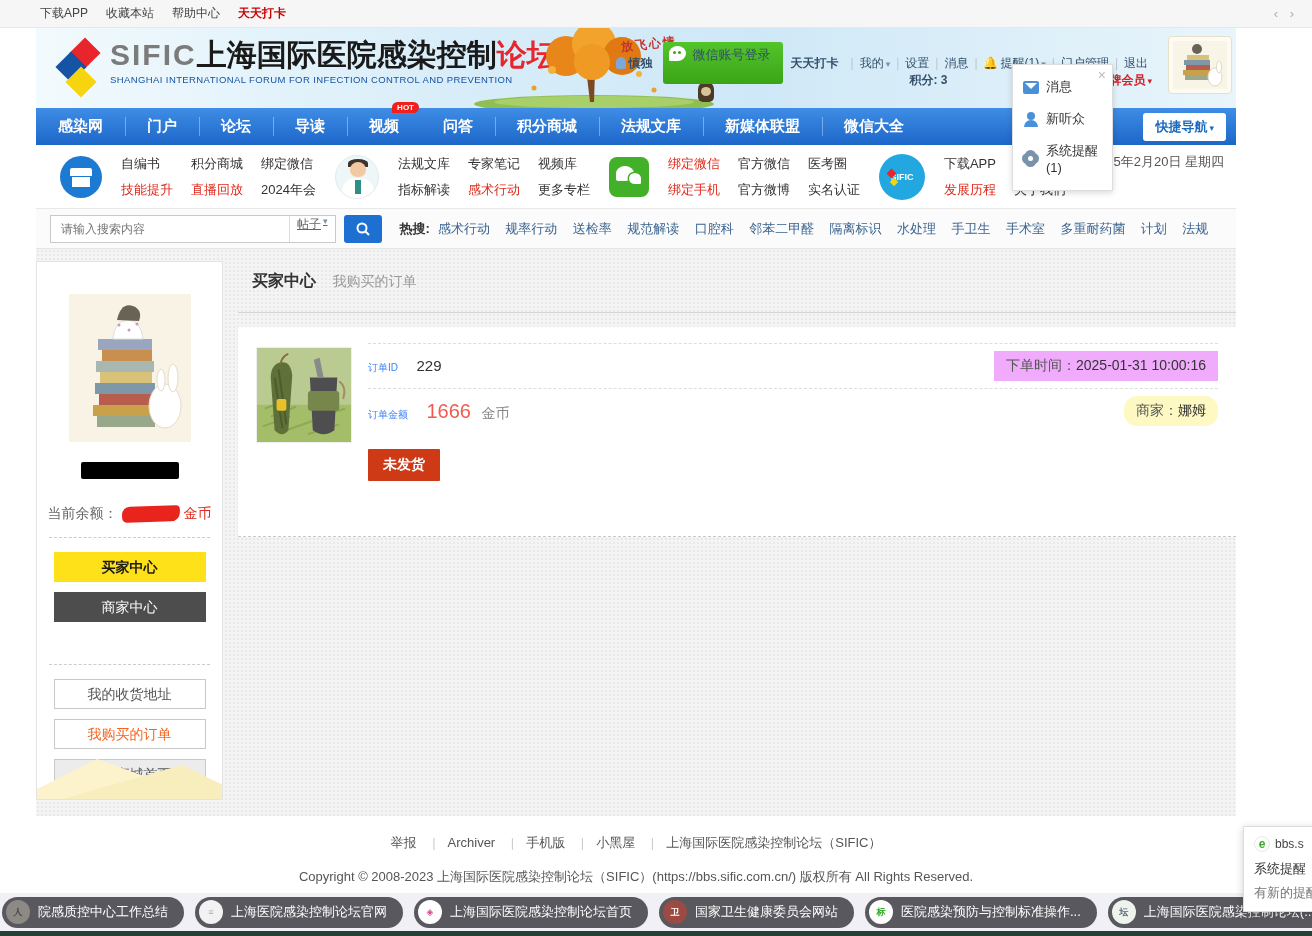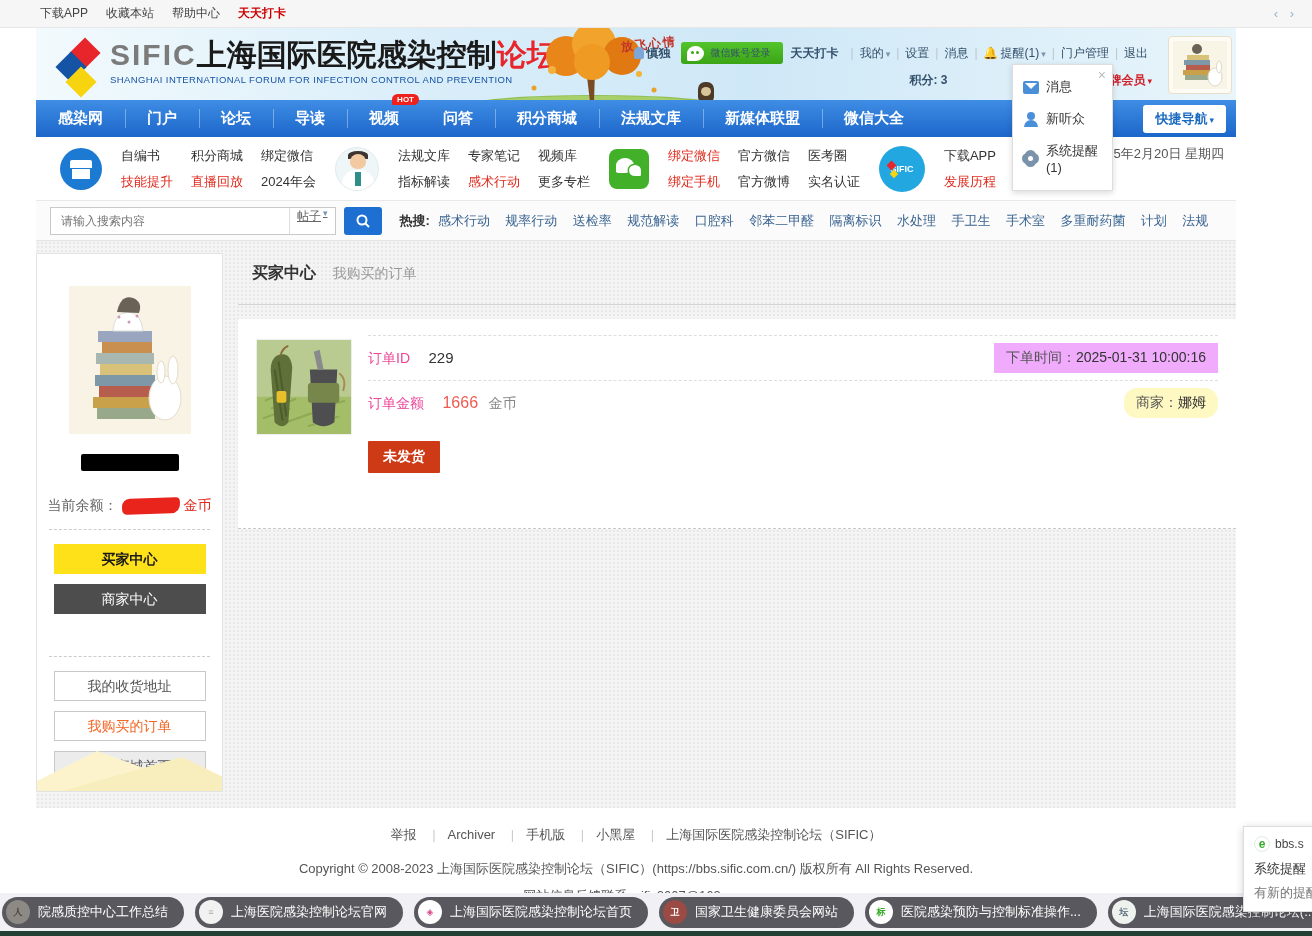--- a/index.html
+++ b/index.html
@@ -11,21 +11,21 @@
   .topbar { height:28px; background:#f6f6f6; border-bottom:1px solid #e7e7e7;
     display:flex; align-items:center; padding:0 14px 0 40px; font-size:12px; color:#444; }
   .topbar a { color:#444; margin-right:18px; }
   .topbar a.red { color:#c00; font-weight:bold; }
   .topbar .arrows { margin-left:auto; color:#9ab4c4; font-size:13px; letter-spacing:4px; cursor:pointer; }
 
   
   .page { width:1200px; margin-left:36px; position:relative; }
 
   
-  .banner { height:72px; position:relative;
+  .banner { height:80px; position:relative;
     background:linear-gradient(90deg,#f2fafd 0%,#d8edf9 35%,#cfe8f7 60%,#e8f5fb 100%); overflow:visible; }
   .logo { position:absolute; left:18px; top:12px; display:flex; align-items:flex-start; }
   .logo-diamonds { position:relative; width:52px; height:58px; margin-right:4px; }
   .logo-diamonds i { position:absolute; width:22px; height:22px; }
   .d-red { background:#e8252a; transform:rotate(45deg); left:20px; top:2px; }
   .d-blue { background:#1553a5; transform:rotate(45deg); left:6px; top:16px; }
   .d-yellow { background:#f7d410; transform:rotate(45deg); left:16px; top:31px; }
   .logo-texts { line-height:1; }
   .logo-line1 { font-size:30px; font-weight:bold; letter-spacing:0; }
   .logo-sific { color:#7b7b7b; letter-spacing:2px; }
@@ -41,21 +41,21 @@
   .owl:before { content:""; position:absolute; left:3px; top:5px; width:10px; height:9px;
     background:#d9c49a; border-radius:50%; }
 
   .banner-userrow { position:absolute; right:88px; top:14px; display:flex; align-items:center;
     font-size:12px; color:#33506b; white-space:nowrap; }
   .banner-userrow a { color:#33506b; }
   .user-ico { display:inline-block; width:10px; height:12px; background:#7da7d9;
     border-radius:5px 5px 2px 2px; margin-right:3px; }
   .uname { font-weight:bold; color:#333; margin-right:10px; }
   .wx-login { background:linear-gradient(#53c42c,#3ba416); color:#fff; border-radius:3px;
-    padding:4px 12px 4px 30px; position:relative; margin-right:8px; font-size:10px; }
+    padding:4px 12px 20px 30px; position:relative; margin-right:8px; font-size:13px; }
   .wx-bubble { position:absolute; left:6px; top:4px; width:17px; height:15px; background:#fff;
     border-radius:50% 50% 50% 10%; }
   .wx-bubble:before, .wx-bubble:after { content:""; position:absolute; width:3px; height:3px;
     background:#3ba416; border-radius:50%; top:5px; }
   .wx-bubble:before { left:4px; } .wx-bubble:after { left:9px; }
   .checkin-red { color:#d00; font-weight:bold; margin-right:6px; }
   .hsep { color:#b9c6d2; margin:0 6px; }
   .caret { font-size:9px; color:#7a93ab; margin-left:2px; }
   .bell { color:#f08519; margin-right:2px; font-size:12px; }
   .banner-scorerow { position:absolute; right:84px; top:44px; font-size:12px; color:#33506b;
@@ -155,23 +155,23 @@
   .content { flex:1; margin-left:15px; }
   .content-header { border-bottom:1px solid #d4d4d4; padding:10px 14px 20px; }
   .content-title { font-size:16px; font-weight:bold; color:#333; margin-right:12px; }
   .content-sub { font-size:14px; color:#999; }
   .order-card { background:#fff; border-bottom:1px dashed #c9c9c9; margin-top:14px;
     position:relative; padding:16px 18px 22px 130px; min-height:210px; }
   .prod-img { position:absolute; left:18px; top:20px; width:96px; height:96px; border:1px solid #eee; }
   .order-title { font-size:17px; font-weight:bold; color:#2b2b2b; padding:4px 0 14px; display:inline-block; }
   .order-row { display:flex; justify-content:space-between; align-items:center;
     border-top:1px dashed #ddd; padding:7px 0; min-height:37px; }
-  .olabel { font-size:14px; color:#ec4899; margin-right:14px; }
+  .olabel { font-size:10px; color:#3b82f6; margin-right:14px; }
   .oval { font-size:15px; color:#333; }
-  .oval.red { color:#f05a50; font-size:16px; }
+  .oval.red { color:#f05a50; font-size:20px; }
   .ounit { font-size:14px; color:#888; margin-left:6px; }
   .band { font-size:14px; color:#555; padding:6px 12px; }
   .band-gray { background:#f0abfc; }
   .band-yellow { background:#fef9c3;border-radius:13px; }
   .band .bval { color:#333; }
   .status-badge { display:inline-block; background:#cf3a16; color:#fff; font-size:14px;
     font-weight:bold; padding:7px 15px; margin-top:16px; border-radius:1px; }
 
   
   .footer { background:#fff; text-align:center; padding-top:18px; font-size:13px; color:#555; }

